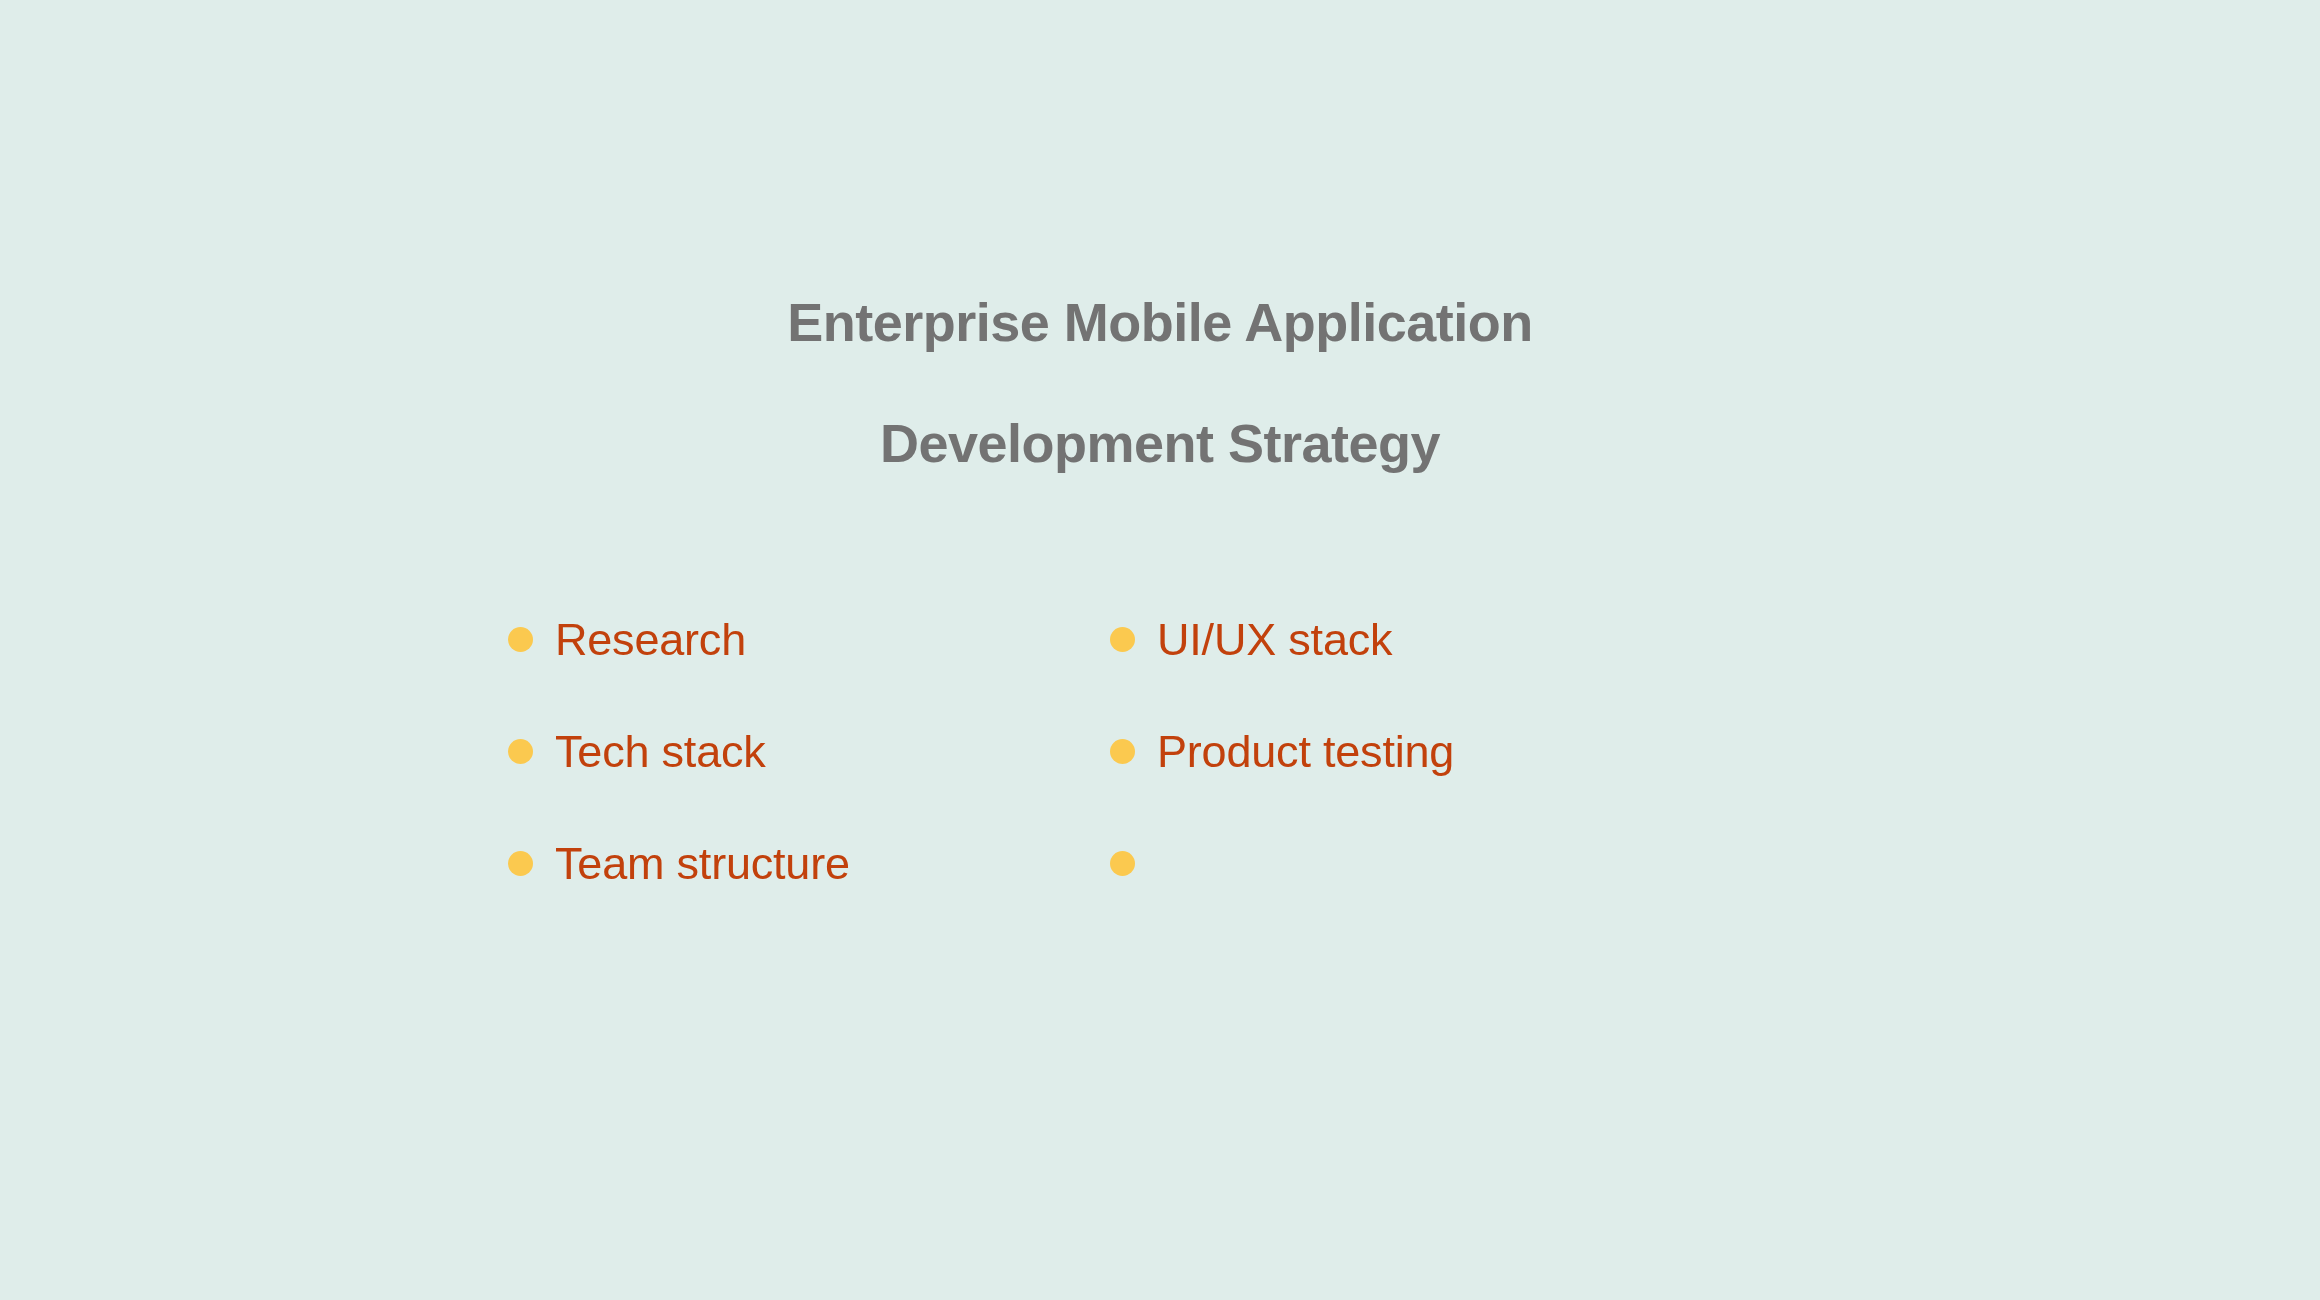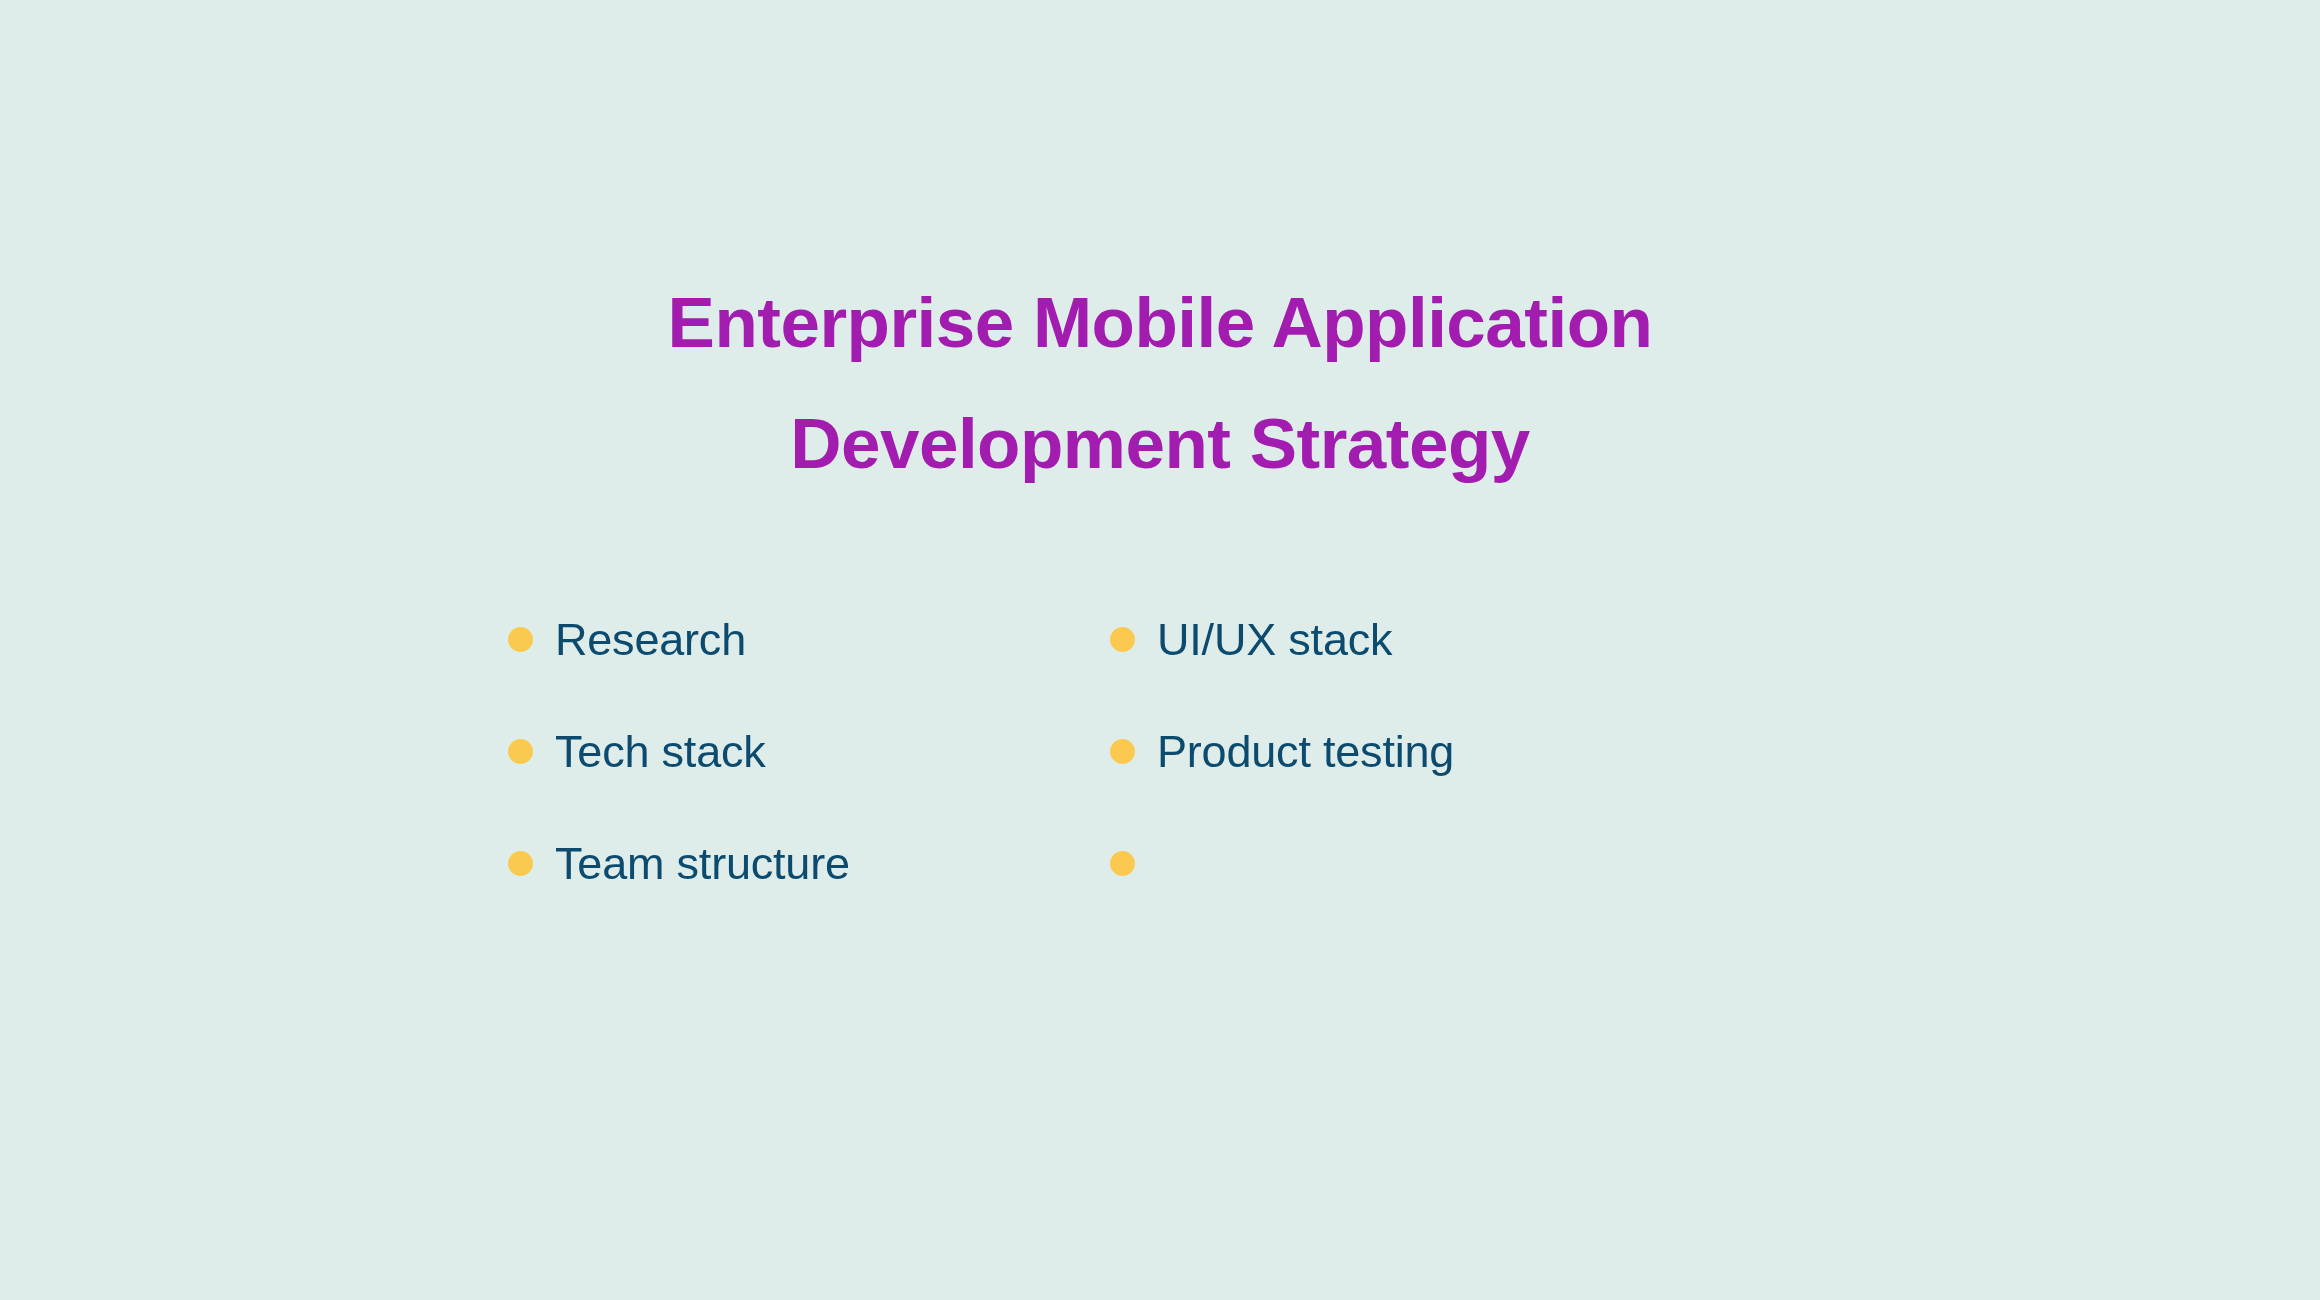--- a/index.html
+++ b/index.html
@@ -24,24 +24,24 @@
   
   .title-block {
     position: absolute;
     left: 0;
     right: 0;
     top: 262px;
     text-align: center;
   }
   .title-line {
     display: block;
-    color: #a21caf;
+    color: #737373;
     font-family: "Liberation Sans", sans-serif;
     font-weight: 700;
-    font-size: 71px;
+    font-size: 54px;
     line-height: 121px;
     letter-spacing: -0.5px;
     white-space: nowrap;
   }
 
   
   .columns {
     position: absolute;
     left: 508px;
     top: 583px;
@@ -64,21 +64,21 @@
   }
   .bullet-dot {
     width: 25px;
     height: 25px;
     border-radius: 50%;
     background: #fbc94f;
     flex: 0 0 auto;
     margin-right: 22px;
   }
   .bullet-label {
-    color: #0c4a6e;
+    color: #c2410c;
     font-family: "Liberation Sans", sans-serif;
     font-weight: 400;
     font-size: 45px;
     line-height: 1;
     white-space: nowrap;
     letter-spacing: -0.2px;
   }
 </style>
 </head>
 <body>

